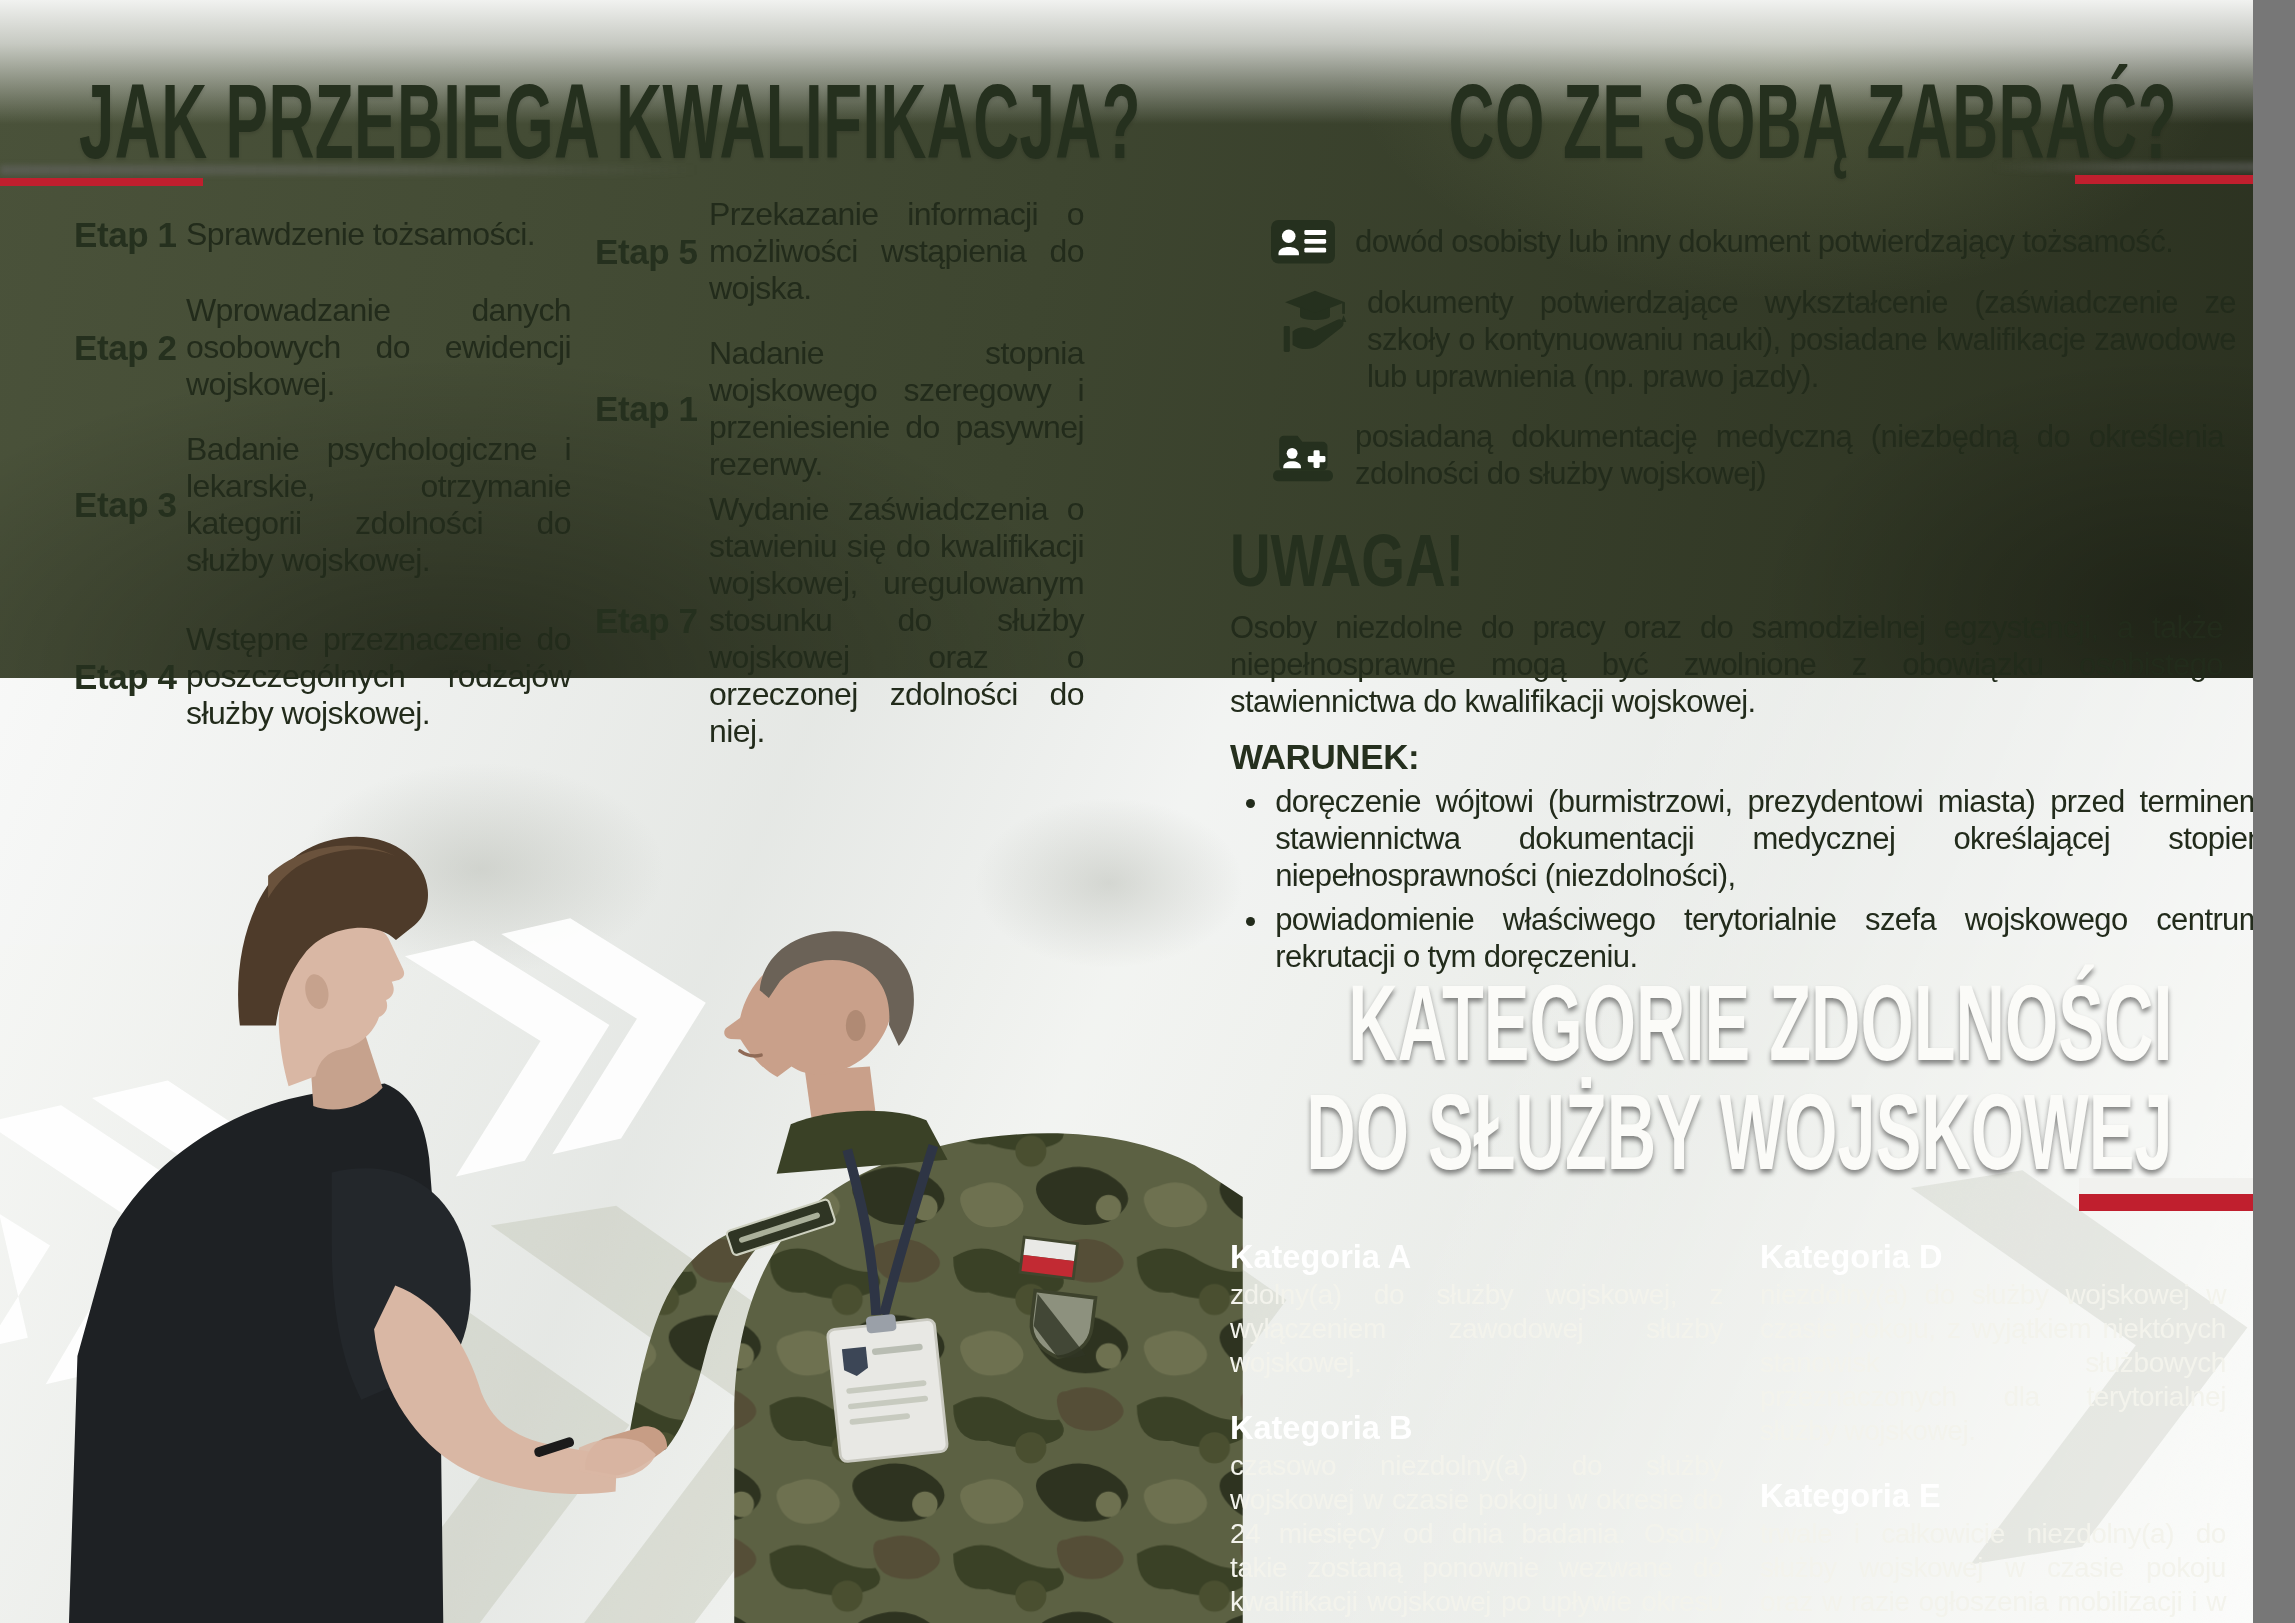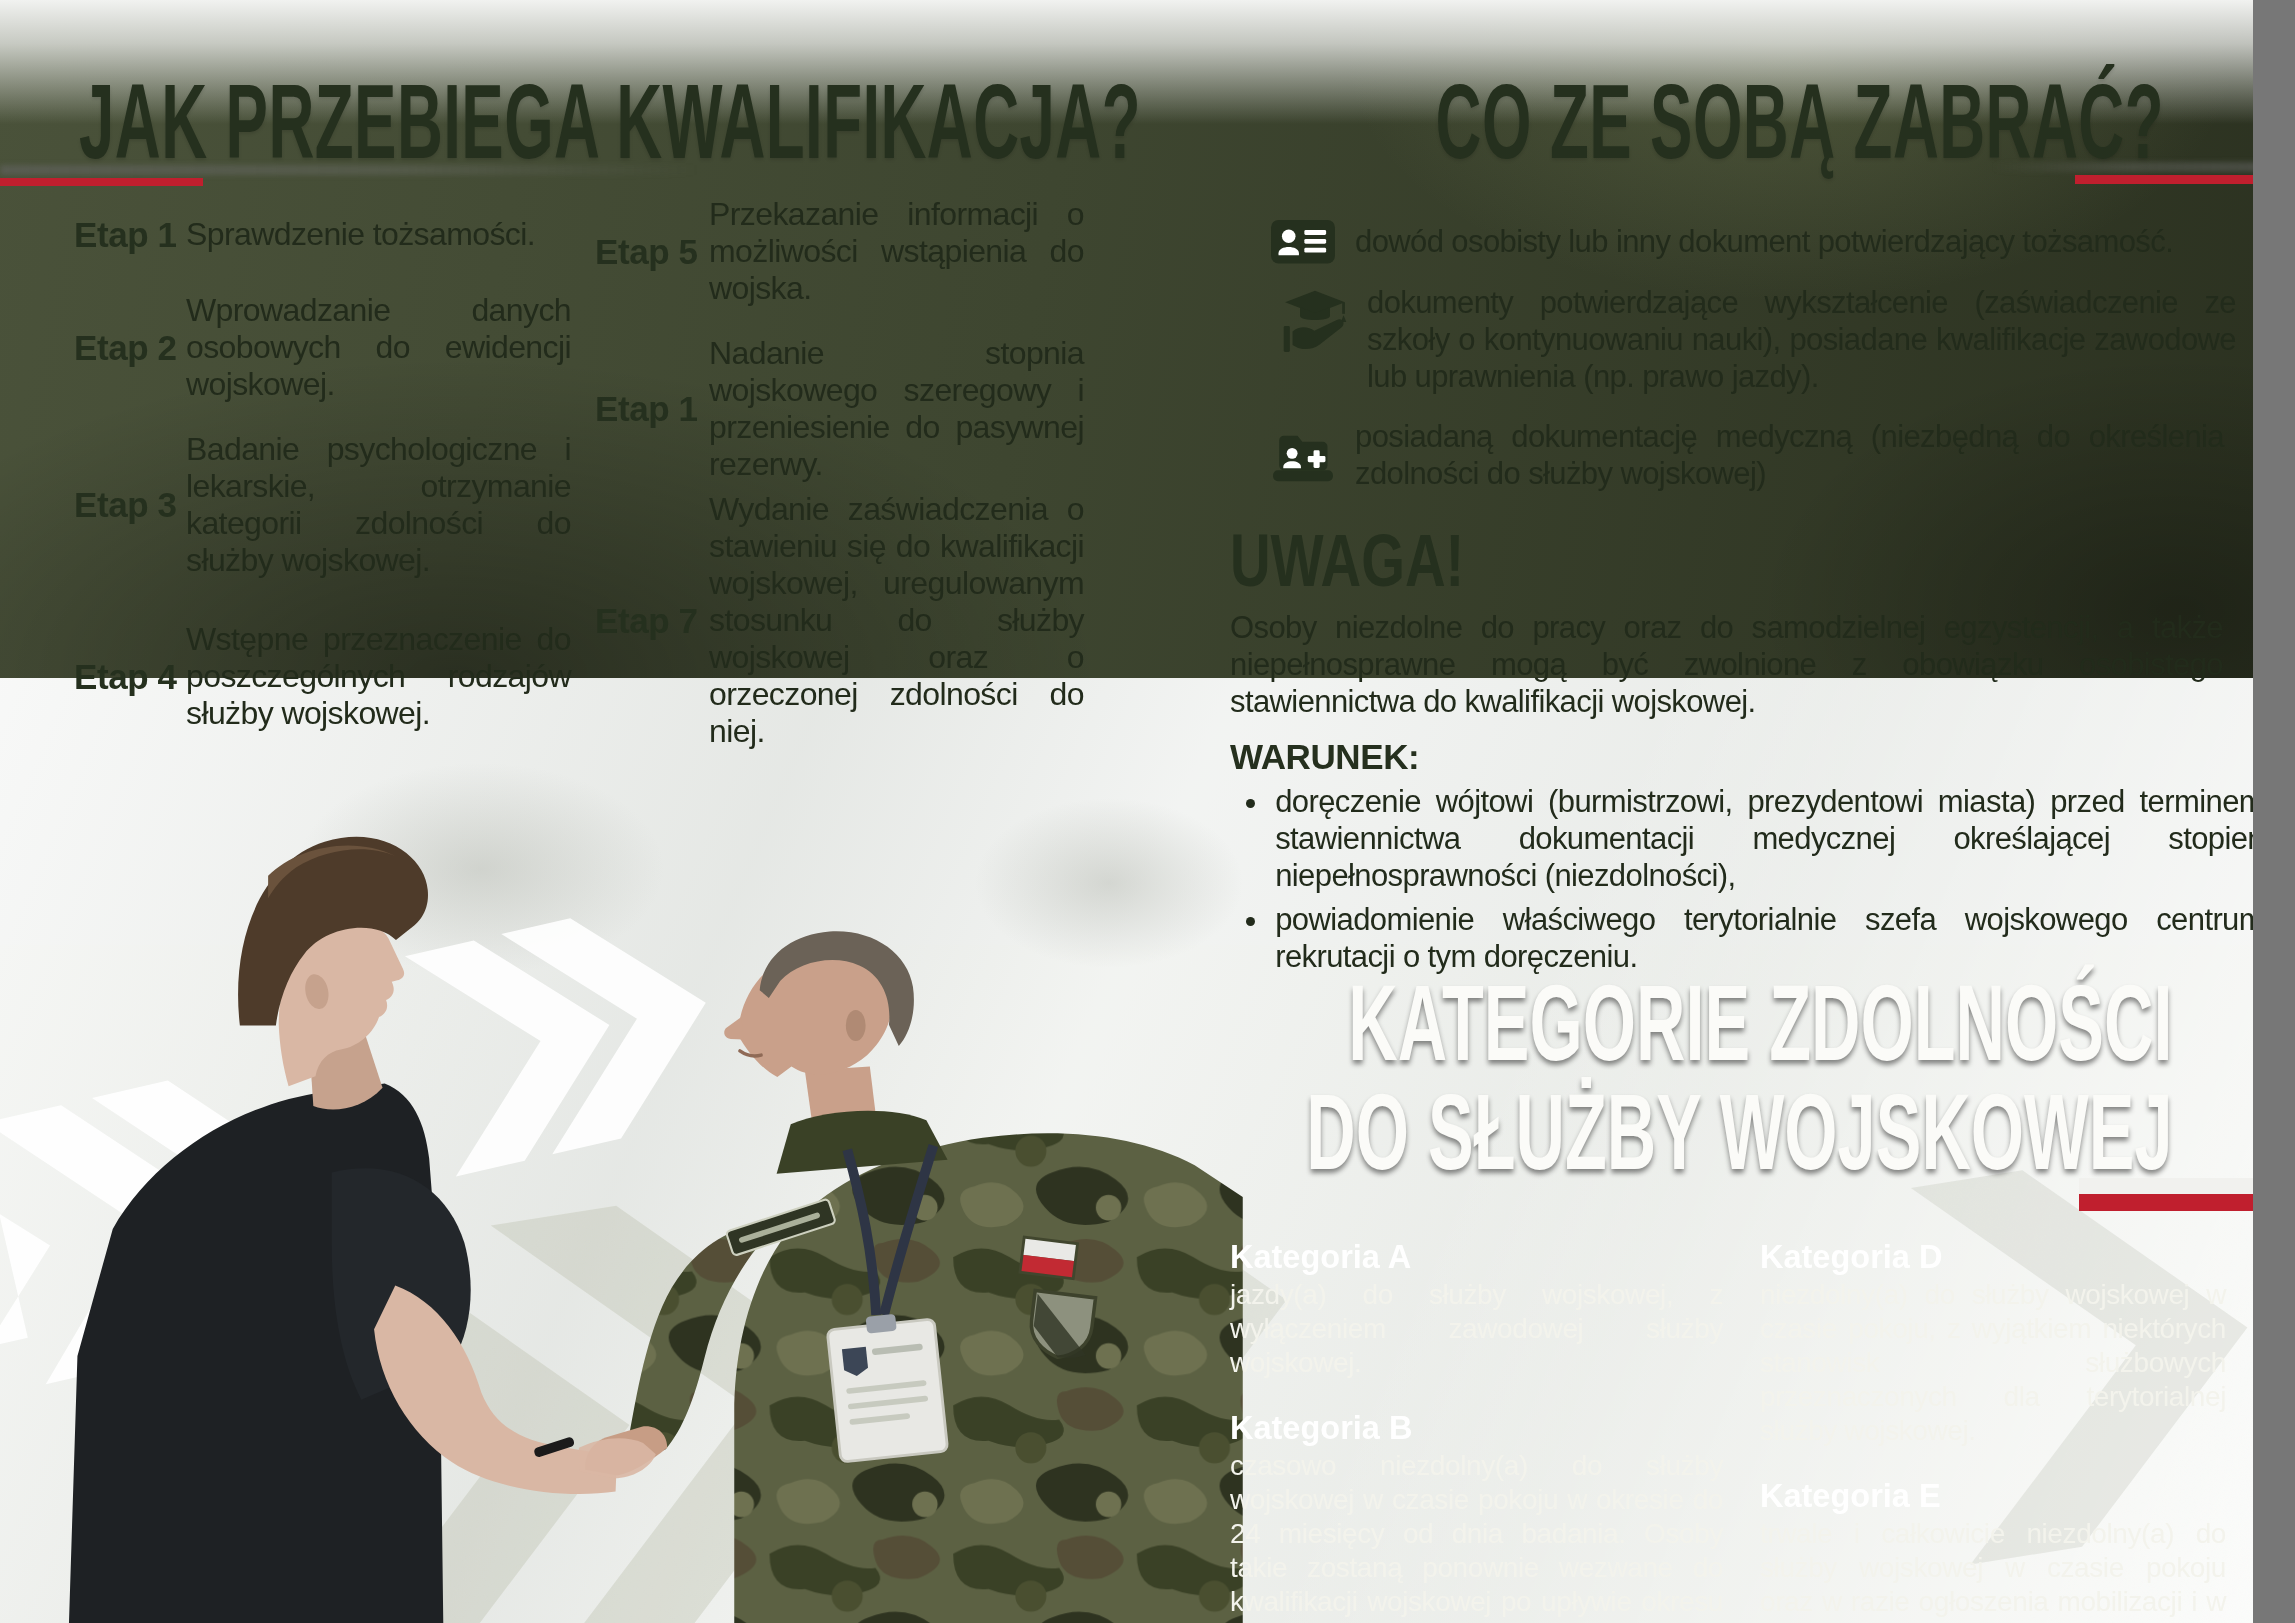--- a/index.html
+++ b/index.html
@@ -163,21 +163,21 @@
       </g>
     </g>
   </svg>
 
   <div class="abs" style="left:79px; top:68px; z-index:10;">
     <span class="cond display-title" style="transform:scaleX(0.6);">JAK PRZEBIEGA KWALIFIKACJA?</span>
   </div>
   <div class="abs rule-shadow" style="left:0; top:165px; width:699px; height:10px; z-index:9; background:linear-gradient(90deg, rgba(100,100,100,.55), rgba(120,120,120,.3) 55%, rgba(120,120,120,0));"></div>
   <div class="abs rule-red" style="left:0; top:178px; width:203px; height:7.8px; z-index:10;"></div>
 
-  <div class="abs" style="right:89px; top:68px; z-index:10; text-align:center;">
+  <div class="abs" style="right:76px; top:68px; z-index:10; text-align:center;">
     <span class="cond-r display-title" style="transform:scaleX(0.6);">CO ZE SOBĄ ZABRAĆ?</span>
   </div>
   <div class="abs rule-shadow" style="left:1992px; top:162px; width:304px; height:10px; z-index:9; background:linear-gradient(270deg, rgba(100,100,100,.55), rgba(120,120,120,.3) 55%, rgba(120,120,120,0));"></div>
   <div class="abs rule-red" style="left:2075px; top:175px; width:220px; height:8.5px; z-index:10;"></div>
 
   <div class="abs stage" style="left:74px; top:212px; width:497px; height:45px; z-index:10;">
     <span class="stage-label">Etap 1</span>
     <span class="stage-text body-txt jt">Sprawdzenie tożsamości.</span>
   </div>
   <div class="abs stage" style="left:74px; top:308px; width:497px; height:79px; z-index:10;">
@@ -261,21 +261,21 @@
     <span class="cond-r kat-title" style="transform:scaleX(0.64);">
       <span>KATEGORIE ZDOLNOŚCI</span><br>
       <span>DO SŁUŻBY WOJSKOWEJ</span>
     </span>
   </div>
   <div class="abs flagbar-white" style="left:2079px; top:1178px; width:217px; height:16.2px; z-index:10;"></div>
   <div class="abs flagbar-red" style="left:2079px; top:1194px; width:217px; height:17px; z-index:10;"></div>
 
   <div class="abs kat-col" style="left:1230px; top:1240px; width:493px; z-index:10;">
     <p class="kat-name">Kategoria A</p>
-    <p class="kat-desc jt">jazdy(a) do służby wojskowej, z wyłączeniem zawodowej służby wojskowej.</p>
+    <p class="kat-desc jt">zdolny(a) do służby wojskowej, z wyłączeniem zawodowej służby wojskowej.</p>
     <p class="kat-name">Kategoria B</p>
     <p class="kat-desc jt">czasowo niezdolny(a) do służby wojskowej w czasie pokoju w okresie do 24 miesięcy od dnia badania. Osoby takie zostaną ponownie wezwane do kwalifikacji wojskowej po upływie okresu na jaki orzeczona została niezdolność.</p>
   </div>
   <div class="abs kat-col" style="left:1760px; top:1240px; width:466px; z-index:10;">
     <p class="kat-name">Kategoria D</p>
     <p class="kat-desc jt">niezdolny(a) do służby wojskowej w czasie pokoju, z wyjątkiem niektórych stanowisk służbowych przeznaczonych dla terytorialnej służby wojskowej.</p>
     <p class="kat-name">Kategoria E</p>
     <p class="kat-desc jt">trwale i całkowicie niezdolny(a) do służby wojskowej w czasie pokoju oraz w razie ogłoszenia mobilizacji i w czasie wojny.</p>
   </div>
 

